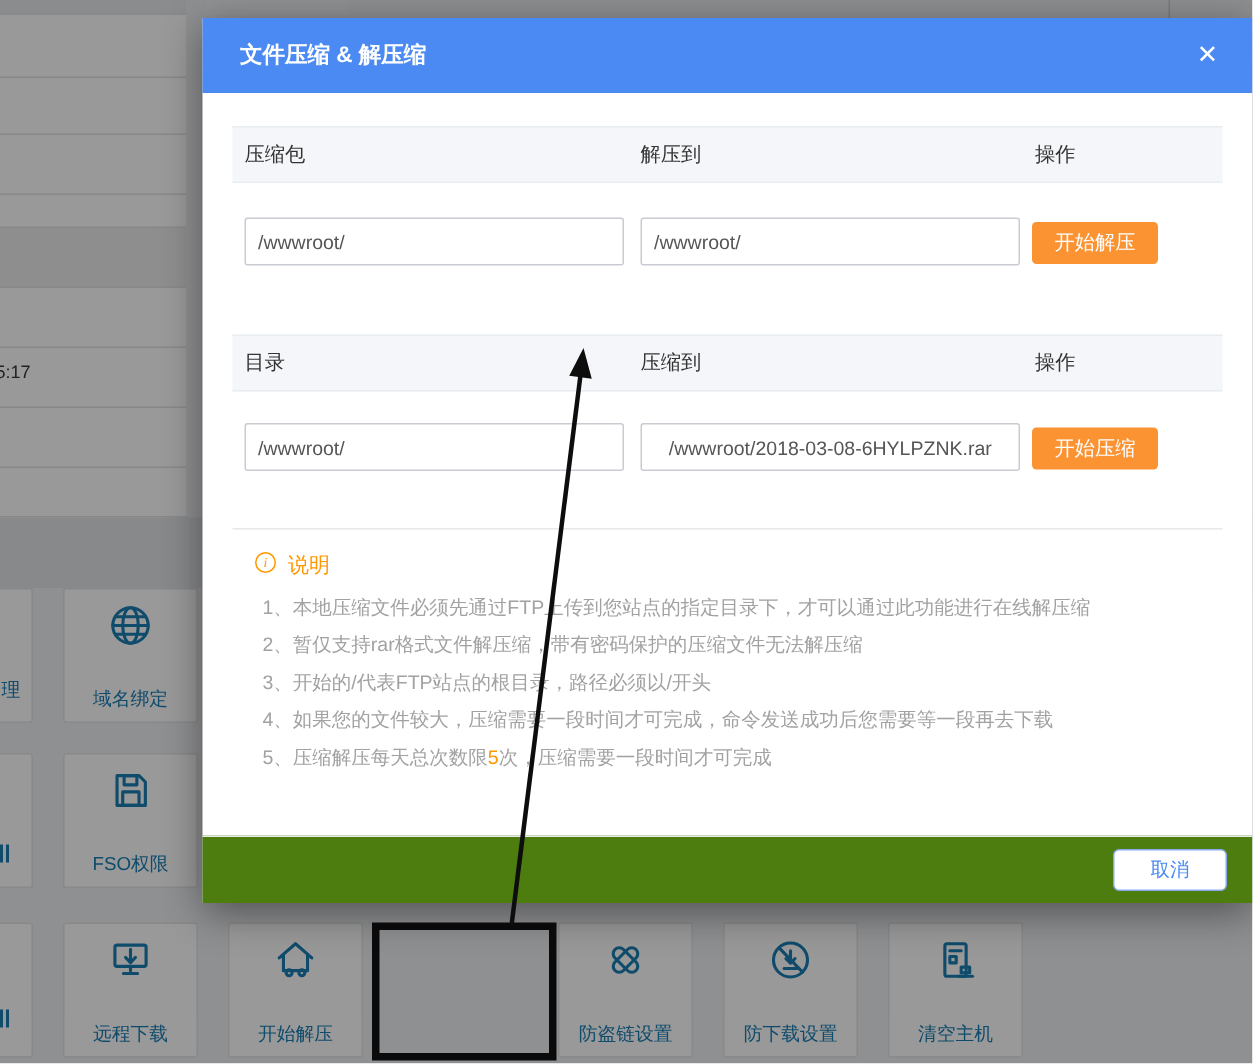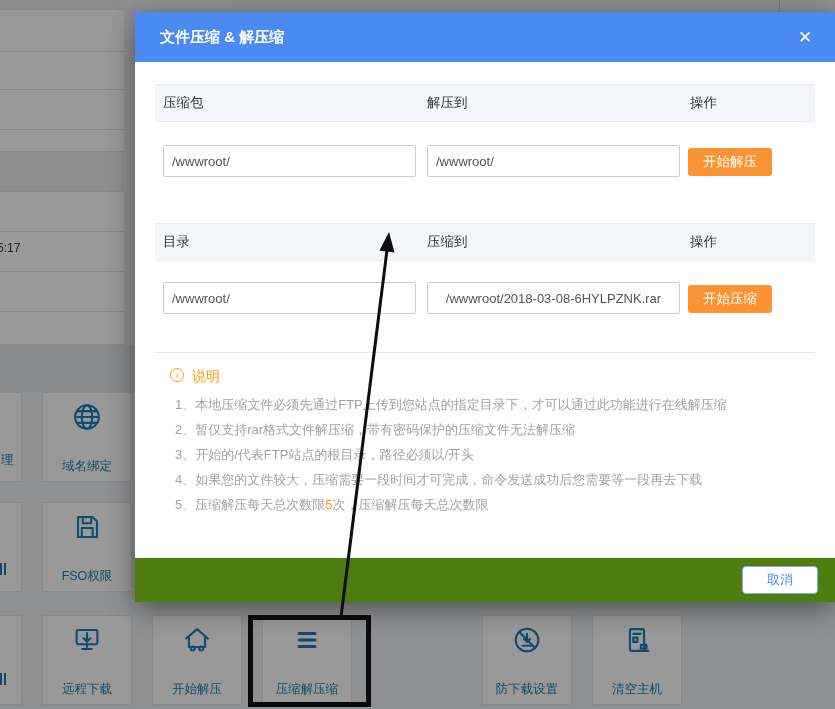--- a/index.html
+++ b/index.html
@@ -128,29 +128,28 @@
   <div class="card" style="left:152px;top:615px">
     <svg width="34" height="34" viewBox="0 0 36 36" class="ic">
       <path d="M6.5,16.5 L18,6.5 L29.5,16.5"></path>
       <path d="M9.5,14.5 V25.5 H26.5 V14.5"></path>
       <circle cx="13.5" cy="27" r="2.1"></circle>
         <circle cx="22.5" cy="27" r="2.1"></circle>
     </svg>
     <span class="lbl">开始解压</span>
   </div>
 
-  <div class="card" style="left:262px;top:615px">
-    <svg width="34" height="34" viewBox="0 0 36 36">
-      <rect class="icf" x="8" y="9.5" width="20" height="3.2" rx="1.6"></rect>
-      <rect class="icf" x="8" y="16.4" width="20" height="3.2" rx="1.6"></rect>
-      <rect class="icf" x="8" y="23.3" width="20" height="3.2" rx="1.6"></rect>
-    </svg>
-    <span class="lbl">压缩解压缩</span>
-  </div>
-
+
+  <div class="card" style="left:372px;top:615px">
+    <svg width="34" height="34" viewBox="0 0 36 36" class="ic">
+      <rect x="7.5" y="13.75" width="21" height="8.5" rx="4.25" transform="rotate(45 18 18)"></rect>
+      <rect x="7.5" y="13.75" width="21" height="8.5" rx="4.25" transform="rotate(-45 18 18)"></rect>
+    </svg>
+    <span class="lbl">防盗链设置</span>
+  </div>
 
   <div class="card" style="left:482px;top:615px">
     <svg width="34" height="34" viewBox="0 0 36 36" class="ic">
       <circle cx="18" cy="18" r="12"></circle>
       <path d="M18,11.5 V19.8"></path>
         <path d="M14.8,17 L18,20.2 L21.2,17"></path>
       <path d="M13.5,24 H22.5"></path>
         <path d="M10,9.5 L26.5,26.5"></path>
     </svg>
     <span class="lbl">防下载设置</span>
@@ -194,21 +193,21 @@
     <button class="act-btn" style="top:273px">开始压缩</button>
 
     <div class="divider"></div>
     <span class="info-ic">i</span>
     <span class="notes-title">说明</span>
     <div class="note" style="top:384px">1、本地压缩文件必须先通过FTP上传到您站点的指定目录下，才可以通过此功能进行在线解压缩</div>
     <div class="note" style="top:409px">2、暂仅支持rar格式文件解压缩，带有密码保护的压缩文件无法解压缩</div>
     <div class="note" style="top:434px">3、开始的/代表FTP站点的根目录，路径必须以/开头</div>
     <div class="note" style="top:459px">4、如果您的文件较大，压缩需要一段时间才可完成，命令发送成功后您需要等一段再去下载</div>
     <div class="note" style="top:484px">
-      <span>5、压缩解压每天总次数限</span><span class="hl">5</span><span>次，压缩解压每天总次数限</span>
+      <span>5、压缩解压每天总次数限</span><span class="hl">5</span><span>次，压缩需要一段时间才可完成</span>
     </div>
 
     <div class="m-footer">
       <button class="cancel-btn">取消</button>
     </div>
   </div>
 
   <div class="anno-rect"></div>
   <svg class="anno-arrow" viewBox="0 0 835 709">
     <line x1="341" y1="617" x2="387" y2="250" stroke="#0d0d0d" stroke-width="3"></line>

